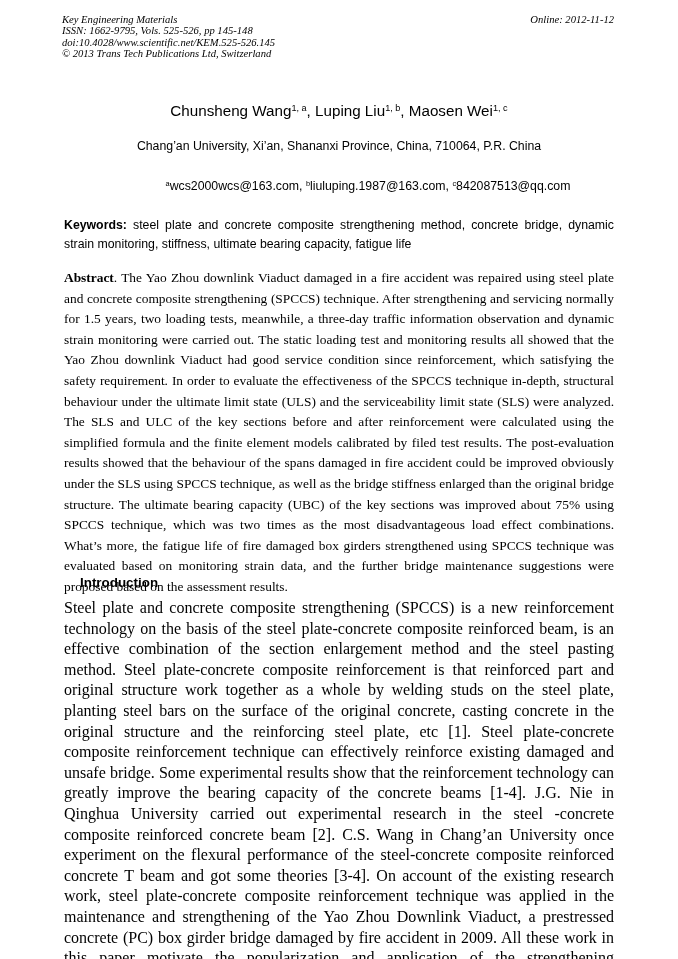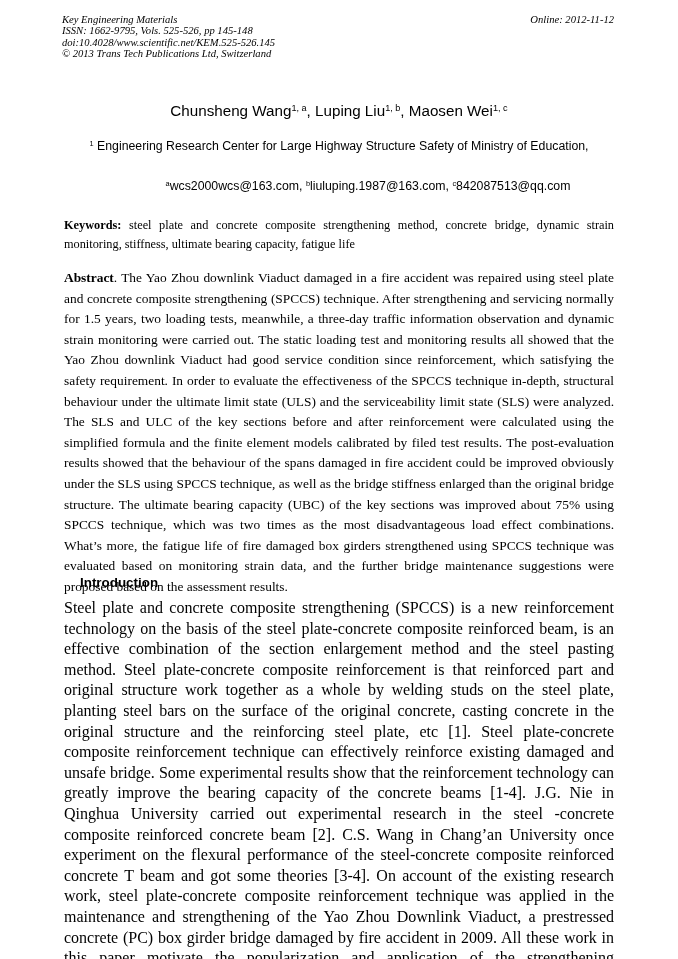--- a/index.html
+++ b/index.html
@@ -30,21 +30,21 @@
       position: absolute; left: 0; width: 678px; top: 136px; text-align: center;
       font-family: "Liberation Sans", sans-serif; font-size: 12.3px; line-height: 20px;
     }
     .affil div { white-space: nowrap; }
     .emails {
       position: absolute; left: 0; width: 678px; top: 177px; text-align: center;
       font-family: "Liberation Sans", sans-serif; font-size: 12.3px; line-height: 18px; white-space: nowrap; padding-left: 29px;
     }
     .keywords {
       position: absolute; left: 64px; width: 550px; top: 216px;
-      font-family: Liberation Serif, serif; font-size: 12.3px; line-height: 18.5px;
+      font-family: Liberation Sans, sans-serif; font-size: 12.3px; line-height: 18.5px;
       text-align: justify;
     }
     .keywords .kw-label { font-weight: bold; }
     .abstract {
       position: absolute; left: 64px; width: 550px; top: 268px;
       font-family: "Liberation Serif", serif; font-size: 13.4px; line-height: 20.6px;
       text-align: justify;
     }
     .abstract .abs-label { font-weight: bold; }
     .section-heading {
@@ -69,21 +69,21 @@
     <div>© 2013 Trans Tech Publications Ltd, Switzerland</div>
   </div>
   <div class="hdr-right">Online: 2012-11-12</div>
 
 
   <div class="authors">
     <span>Chunsheng Wang</span><sup>1, a</sup><span>, </span><span>Luping Liu</span><sup>1, b</sup><span>, </span><span>Maosen Wei</span><sup>1, c</sup>
   </div>
 
   <div class="affil">
-    <div><sup>1</sup><span> Engineering Research Center for Large Highway Structure Safety of Ministry of Education,</span></div>
+    <div>Chang’an University, Xi’an, Shananxi Province, China, 710064, P.R. China</div>
   </div>
 
   <div class="emails">
     <sup>a</sup><span>wcs2000wcs@163.com</span><span>, </span><sup>b</sup><span>liuluping.1987@163.com</span><span>, </span><sup>c</sup><span>842087513@qq.com</span>
   </div>
 
   <div class="keywords"><span class="kw-label">Keywords:</span><span> steel plate and concrete composite strengthening method, concrete bridge, dynamic strain monitoring, stiffness, ultimate bearing capacity, fatigue life</span></div>
 
   <div class="abstract"><span class="abs-label">Abstract</span><span>. The Yao Zhou downlink Viaduct damaged in a fire accident was repaired using steel plate and concrete composite strengthening (SPCCS) technique. After strengthening and servicing normally for 1.5 years, two loading tests, meanwhile, a three-day traffic information observation and dynamic strain monitoring were carried out. The static loading test and monitoring results all showed that the Yao Zhou downlink Viaduct had good service condition since reinforcement, which satisfying the safety requirement. In order to evaluate the effectiveness of the SPCCS technique in-depth, structural behaviour under the ultimate limit state (ULS) and the serviceability limit state (SLS) were analyzed. The SLS and ULC of the key sections before and after reinforcement were calculated using the simplified formula and the finite element models calibrated by filed test results. The post-evaluation results showed that the behaviour of the spans damaged in fire accident could be improved obviously under the SLS using SPCCS technique, as well as the bridge stiffness enlarged than the original bridge structure. The ultimate bearing capacity (UBC) of the key sections was improved about 75% using SPCCS technique, which was two times as the most disadvantageous load effect combinations. What’s more, the fatigue life of fire damaged box girders strengthened using SPCCS technique was evaluated based on monitoring strain data, and the further bridge maintenance suggestions were proposed based on the assessment results.</span></div>
 

